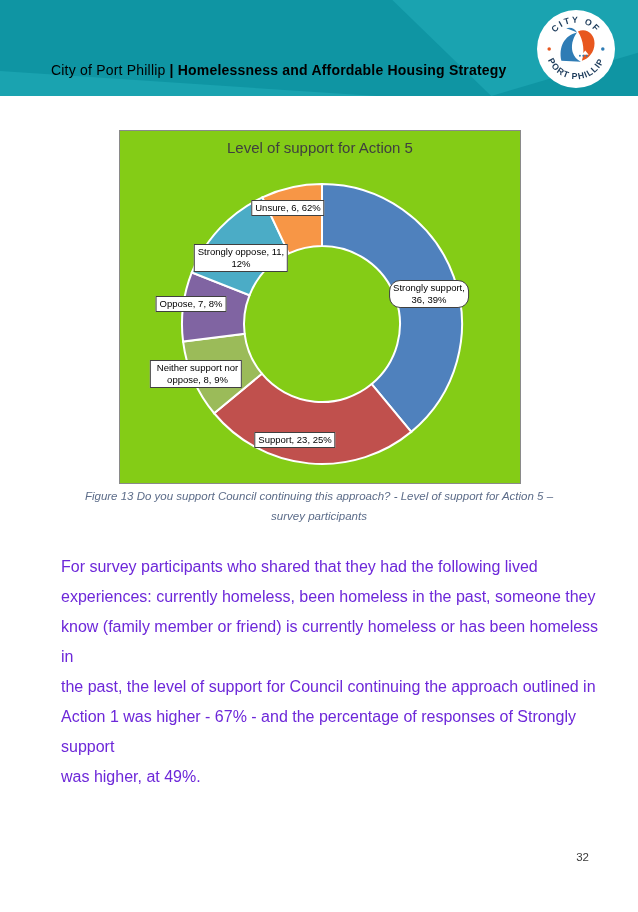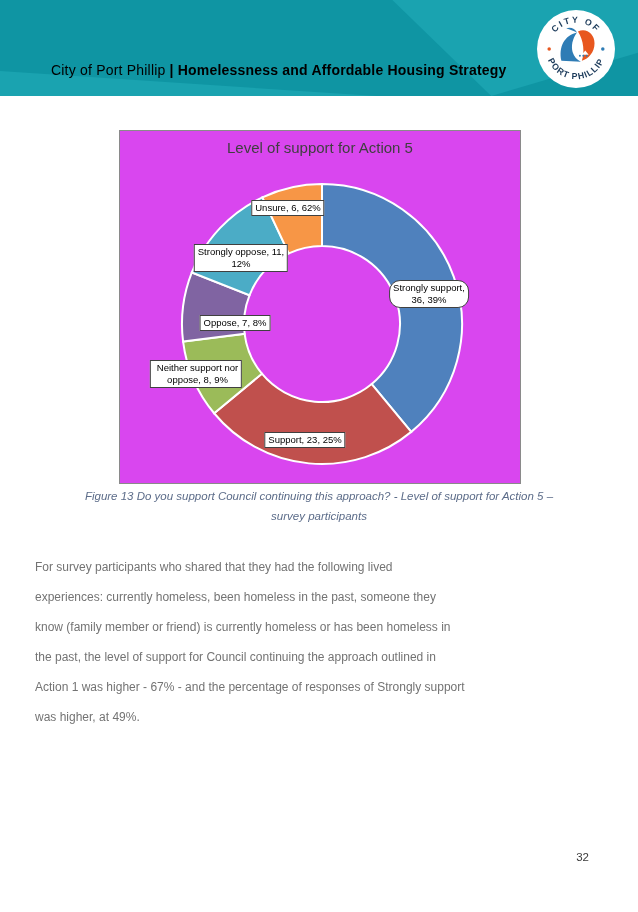--- a/index.html
+++ b/index.html
@@ -49,21 +49,21 @@
     left: 537px; top: 10px;
     width: 78px; height: 78px;
     z-index: 2;
   }
 
   
   .chart-frame {
     position: absolute;
     left: 119px; top: 130px;
     width: 402px; height: 354px;
-    background: #d946ef;
+    background: #84cc16;
     border: 1px solid #8a8a8a;
   }
   .chart-title {
     position: absolute;
     left: 0; top: 8px;
     width: 100%;
     text-align: center;
     font-size: 15px;
     color: #3f3f3f;
     z-index: 3;
@@ -80,47 +80,47 @@
     border: 1px solid #404040;
     padding: 1px 3px;
     font-size: 9.5px;
     line-height: 1.25;
     color: #000000;
     text-align: center;
     white-space: pre-line;
     z-index: 4;
   }
   .dl-strongly-support { left: 309px; top: 149px; border-radius: 11px; }
-  .dl-support          { left: 185px; top: 301px; }
+  .dl-support          { left: 175px; top: 301px; }
   .dl-neither          { left: 76px;  top: 229px; padding-left: 6px; }
-  .dl-oppose           { left: 71px;  top: 184px; margin-left: 44px; }
+  .dl-oppose           { left: 71px;  top: 165px; }
   .dl-strongly-oppose  { left: 121px; top: 113px; }
   .dl-unsure           { left: 168px; top: 69px;  }
 
   
   .caption {
     position: absolute;
     left: 0; top: 487px;
     width: 100%;
     text-align: center;
     font-style: italic;
     font-size: 11.5px;
     line-height: 1.7;
     color: #5C6C89;
     white-space: pre-line;
   }
 
   
   .body-text {
     position: absolute;
-    left: 35px; top: 552px;
+    left: 61px; top: 552px;
     width: 552px;
-    font-size: 12px;
+    font-size: 16px;
     line-height: 30px;
-    color: #737373;
+    color: #6d28d9;
     white-space: pre-line;
   }
 
   
   .page-num {
     position: absolute;
     top: 851px; right: 49px;
     font-size: 11.5px;
     color: #3a3a3a;
   }

